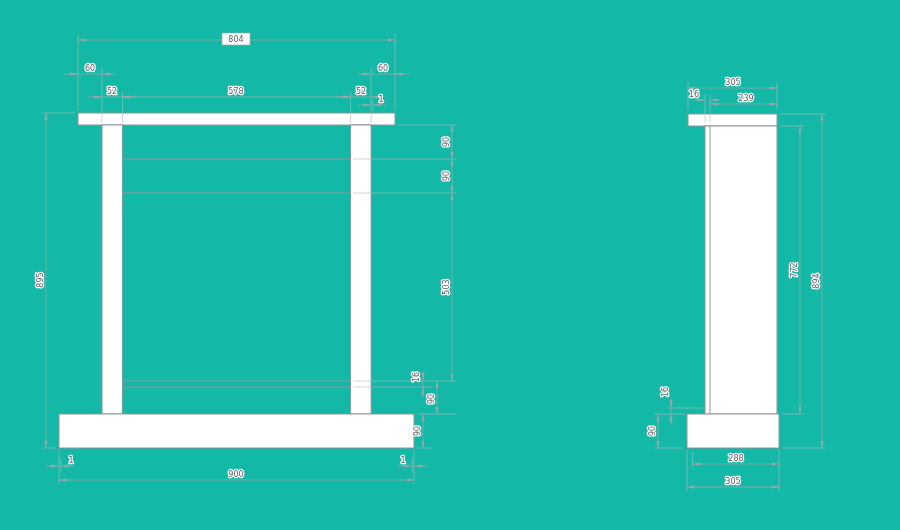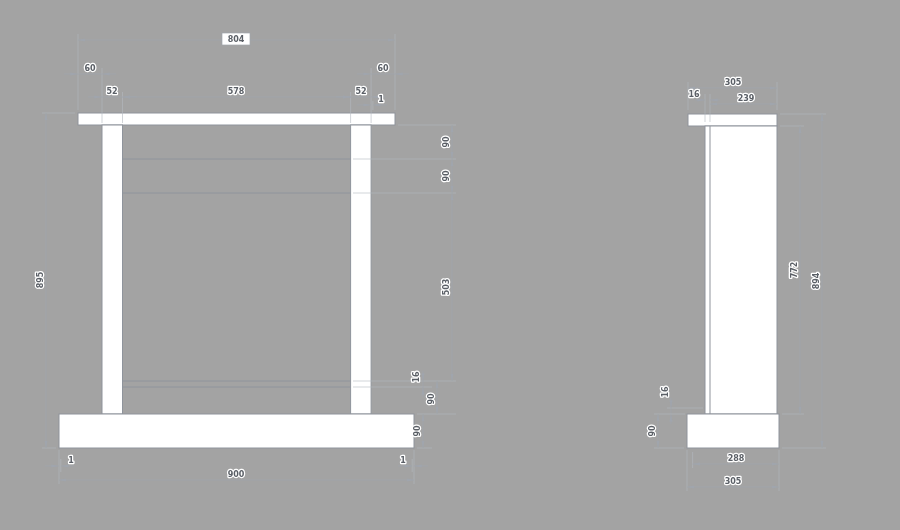--- a/index.html
+++ b/index.html
@@ -1,16 +1,16 @@
 <!DOCTYPE html>
 <html><head>
 <meta charset="utf-8">
 <style>
   html,body{margin:0;padding:0;background:#ffffff;width:900px;height:530px;overflow:hidden;}
-  .canvas{width:900px;height:530px;background:#a3a3a3;font-weight:bold;}
+  .canvas{width:900px;height:530px;background:#14b8a6;}
   svg{display:block;}
   .geo{fill:#ffffff;stroke:#8f949c;stroke-width:1;}
   .geoline{stroke:#8f949c;stroke-width:1;fill:none;}
   .dim{stroke:#a0a5ad;stroke-width:0.75;fill:none;}
   .ext{stroke:#b4b8bf;stroke-width:0.6;fill:none;}
   .dtxt{font-family:"DejaVu Sans",sans-serif;font-size:8px;fill:#5a5f66;text-anchor:middle;
         paint-order:stroke fill;stroke:#ffffff;stroke-width:2.5px;stroke-linejoin:round;}
   .dimbox{fill:#ffffff;stroke:#a0a5ad;stroke-width:0.7;}
 </style>
 </head>

